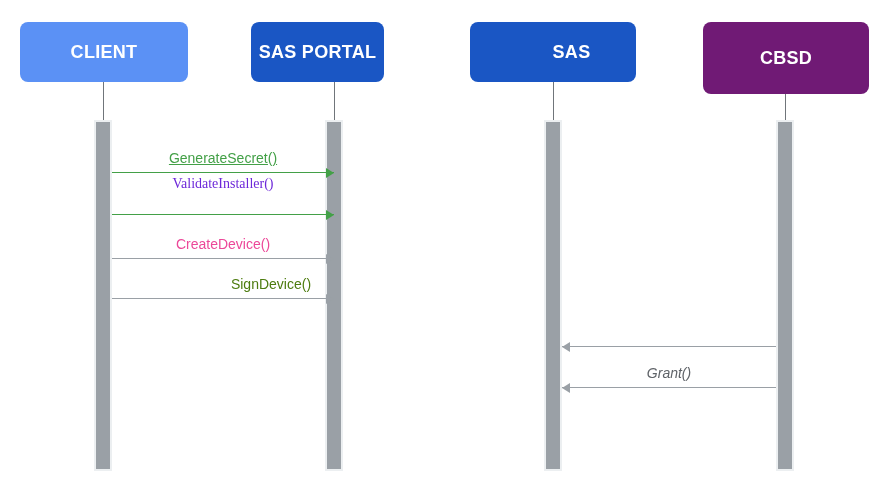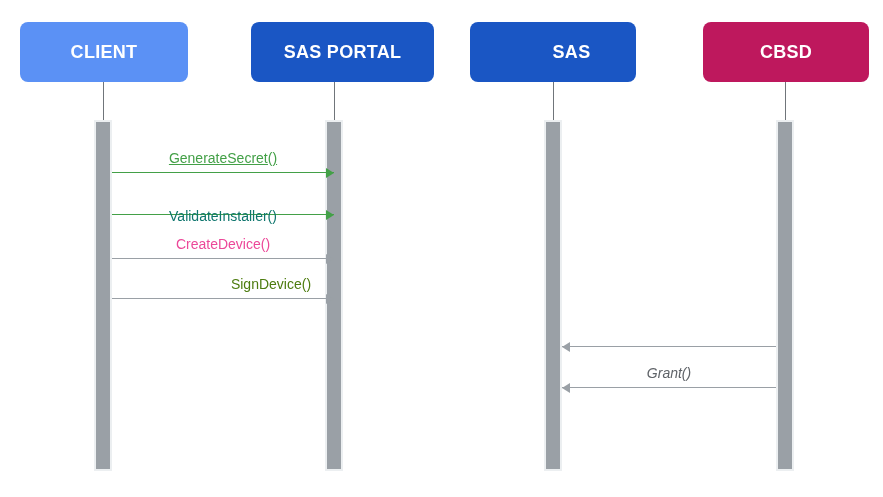--- a/index.html
+++ b/index.html
@@ -78,39 +78,39 @@
 <body>
 
 <div id="diagram-canvas" style="width: 883px; height: 497px; background: rgb(255, 255, 255);">
     <div class="lifeline" style="left: 103px; top: 82px; height: 38px; background: rgb(112, 117, 122);"></div>
     <div class="activation" style="left: 94px; top: 120px; width: 18px; height: 351px; background: rgb(154, 160, 166); border-color: rgb(236, 239, 241);"></div>
     <div class="participant-box" style="left: 20px; top: 22px; width: 168px; height: 60px; background: rgb(91, 145, 245); color: rgb(255, 255, 255);">
       <span>CLIENT</span>
     </div>
     <div class="lifeline" style="left: 334px; top: 82px; height: 38px; background: rgb(112, 117, 122);"></div>
     <div class="activation" style="left: 325px; top: 120px; width: 18px; height: 351px; background: rgb(154, 160, 166); border-color: rgb(236, 239, 241);"></div>
-    <div class="participant-box" style="left: 251px; top: 22px; width: 183px; height: 60px; background: rgb(26, 86, 196); color: rgb(255, 255, 255);">
+    <div class="participant-box" style="left: 251px; top: 22px; width: 133px; height: 60px; background: rgb(26, 86, 196); color: rgb(255, 255, 255);">
       <span>SAS PORTAL</span>
     </div>
     <div class="lifeline" style="left: 553px; top: 82px; height: 38px; background: rgb(112, 117, 122);"></div>
     <div class="activation" style="left: 544px; top: 120px; width: 18px; height: 351px; background: rgb(154, 160, 166); border-color: rgb(236, 239, 241);"></div>
     <div class="participant-box" style="left: 470px; top: 22px; width: 166px; height: 60px; background: rgb(26, 86, 196); color: rgb(255, 255, 255); padding-left: 37px;">
       <span>SAS</span>
     </div>
     <div class="lifeline" style="left: 785px; top: 82px; height: 38px; background: rgb(112, 117, 122);"></div>
     <div class="activation" style="left: 776px; top: 120px; width: 18px; height: 351px; background: rgb(154, 160, 166); border-color: rgb(236, 239, 241);"></div>
-    <div class="participant-box" style="left: 703px; top: 22px; width: 166px; height: 60px; background: #be185d; color: rgb(255, 255, 255);">
+    <div class="participant-box" style="left: 703px; top: 22px; width: 166px; height: 72px; background: #701a75; color: rgb(255, 255, 255);">
       <span>CBSD</span>
     </div>
     <div class="msg-line" style="left: 112px; top: 172px; width: 222px; background: rgb(67, 160, 71);"></div>
     <div class="msg-head right" style="top: 168px; left: 326px; border-left-color: rgb(67, 160, 71);"></div>
     <div class="msg-label" style="left: 112px; width: 222px; top: 150px; color: rgb(67, 160, 71); text-decoration: underline;">GenerateSecret()</div>
     <div class="msg-line" style="left: 112px; top: 214px; width: 222px; background: rgb(67, 160, 71);"></div>
     <div class="msg-head right" style="top: 210px; left: 326px; border-left-color: rgb(67, 160, 71);"></div>
-    <div class="msg-label" style="left: 112px; width: 222px; top: 208px; color: #0f766e;">ValidateInstaller()</div>
+    <div class="msg-label" style="left: 112px; width: 222px; top: 176px; color: #6d28d9; font-family: Liberation Serif, serif;">ValidateInstaller()</div>
     <div class="msg-line" style="left: 112px; top: 258px; width: 222px; background: rgb(154, 160, 166);"></div>
     <div class="msg-head right" style="top: 254px; left: 326px; border-left-color: rgb(154, 160, 166);"></div>
     <div class="msg-label" style="left: 112px; width: 222px; top: 236px; color: #ec4899;">CreateDevice()</div>
     <div class="msg-line" style="left: 112px; top: 298px; width: 222px; background: rgb(154, 160, 166);"></div>
     <div class="msg-head right" style="top: 294px; left: 326px; border-left-color: rgb(154, 160, 166);"></div>
     <div class="msg-label" style="left: 112px; width: 222px; top: 276px; color: #4d7c0f; padding-left: 48px;">SignDevice()</div>
     <div class="msg-line" style="left: 562px; top: 346px; width: 214px; background: rgb(154, 160, 166);"></div>
     <div class="msg-head left" style="top: 342px; left: 562px; border-right-color: rgb(154, 160, 166);"></div>
     <div class="msg-line" style="left: 562px; top: 387px; width: 214px; background: rgb(154, 160, 166);"></div>
     <div class="msg-head left" style="top: 383px; left: 562px; border-right-color: rgb(154, 160, 166);"></div>

